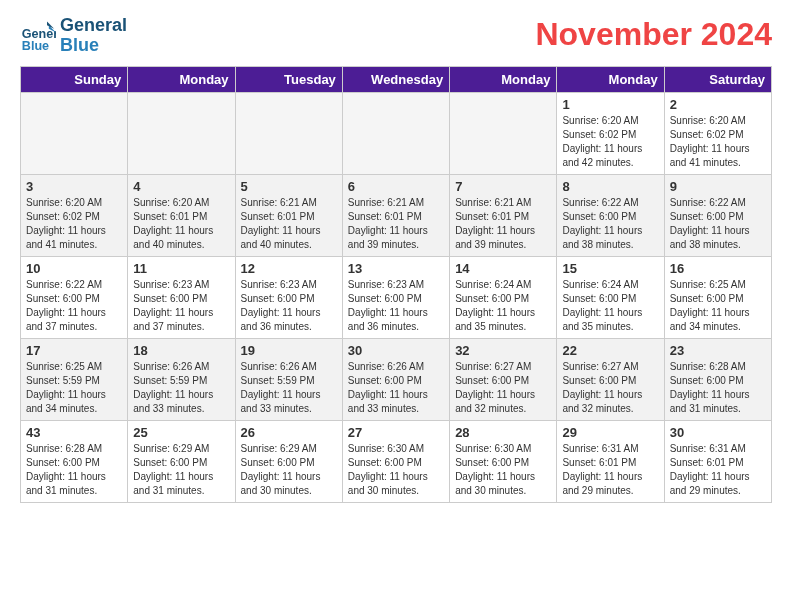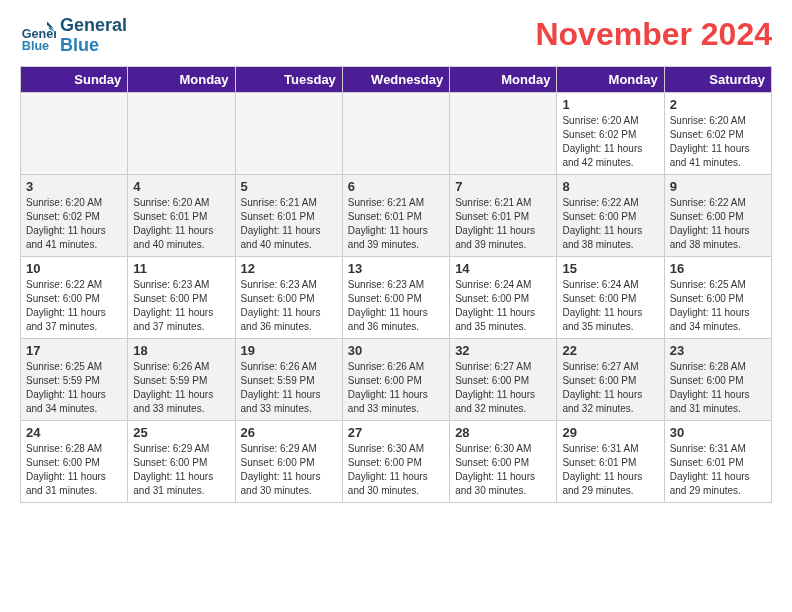--- a/index.html
+++ b/index.html
@@ -292,21 +292,21 @@
           <td>
             <span class="day-num">23</span>
             <div class="day-detail" style="white-space: pre-line;">Sunrise: 6:28 AM
 Sunset: 6:00 PM
 Daylight: 11 hours
 and 31 minutes.</div>
           </td>
         </tr>
         <tr class="row-white">
           <td>
-            <span class="day-num">24</span>
+            <span class="day-num">43</span>
             <div class="day-detail" style="white-space: pre-line;">Sunrise: 6:28 AM
 Sunset: 6:00 PM
 Daylight: 11 hours
 and 31 minutes.</div>
           </td>
           <td>
             <span class="day-num">25</span>
             <div class="day-detail" style="white-space: pre-line;">Sunrise: 6:29 AM
 Sunset: 6:00 PM
 Daylight: 11 hours

